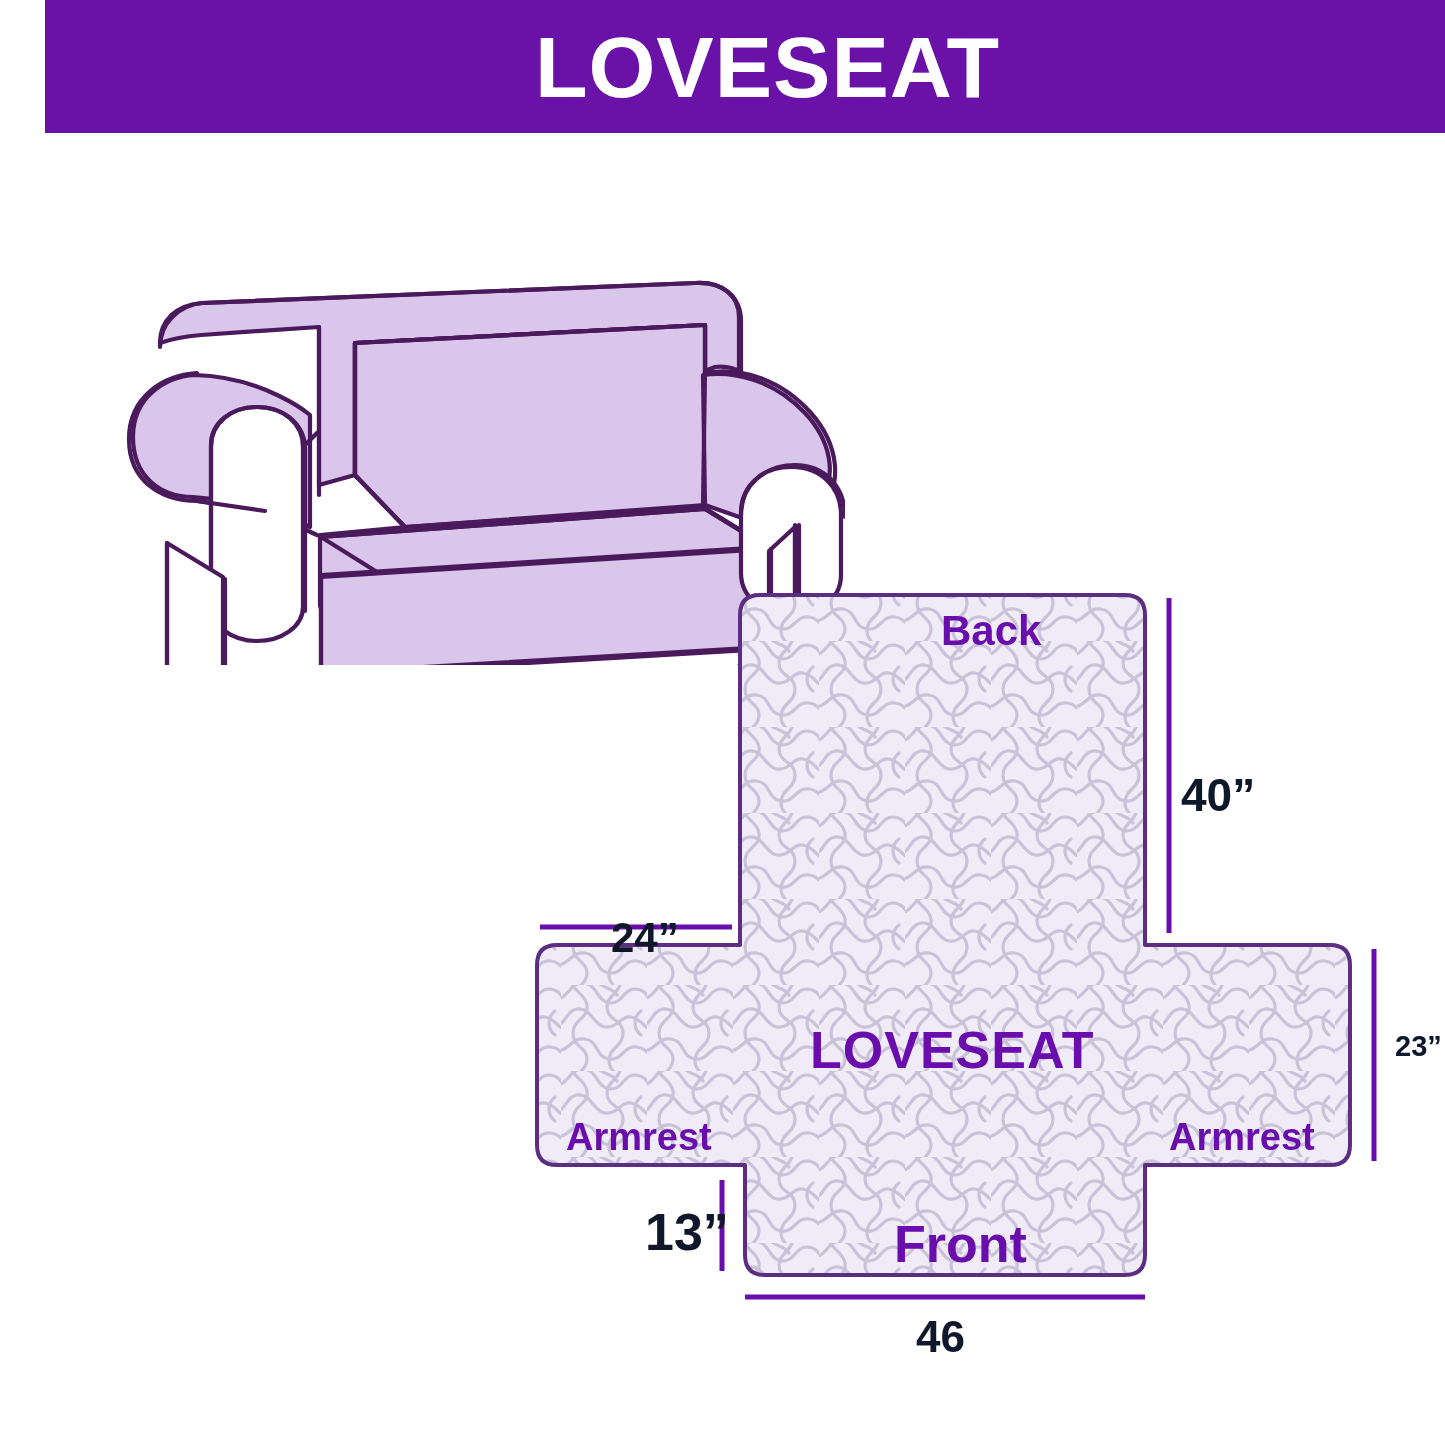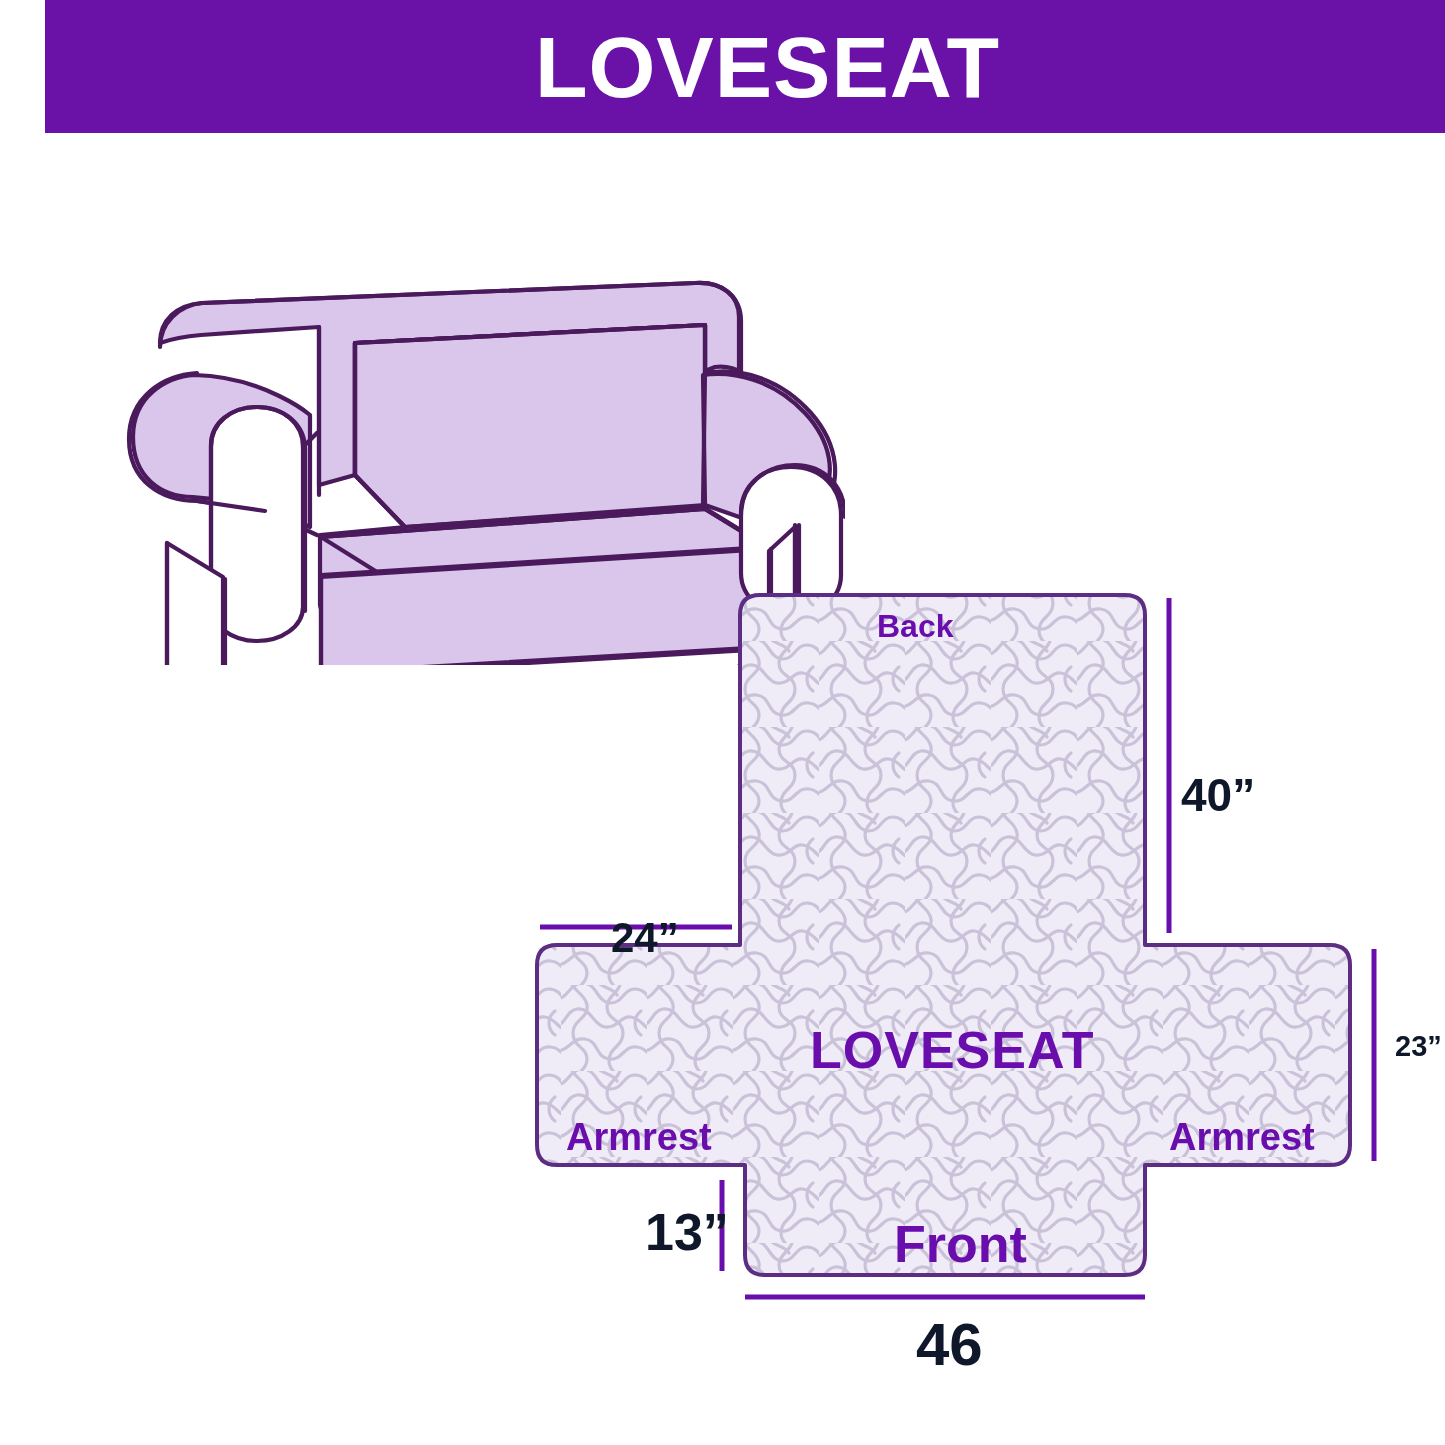--- a/index.html
+++ b/index.html
@@ -45,31 +45,31 @@
   }
   .panel-label{
     position:absolute;
     color:#6A0DAD;
     font-weight:bold;
     font-family:"Liberation Sans", sans-serif;
     white-space:nowrap;
     line-height:1;
   }
 
-  #lbl-back{left:832px;top:610px;font-size:32px;}
+  #lbl-back{left:896px;top:610px;font-size:42px;}
   #lbl-loveseat{left:765px;top:1024px;font-size:52px;letter-spacing:1px;}
   #lbl-armrest-left{left:521px;top:1118px;font-size:38px;}
   #lbl-armrest-right{left:1124px;top:1118px;font-size:38px;}
   #lbl-front{left:849px;top:1218px;font-size:52px;}
 
   #dim-40{left:1136px;top:772px;font-size:46px;}
   #dim-24{left:566px;top:917px;font-size:42px;}
   #dim-23{left:1350px;top:1032px;font-size:29px;}
   #dim-13{left:600px;top:1206px;font-size:52px;}
-  #dim-46{left:871px;top:1315px;font-size:60px;}
+  #dim-46{left:871px;top:1315px;font-size:44px;}
 </style>
 </head>
 <body>
 
 <div id="page">
 
   <div class="banner">
     <div class="banner-title">LOVESEAT</div>
   </div>
 

